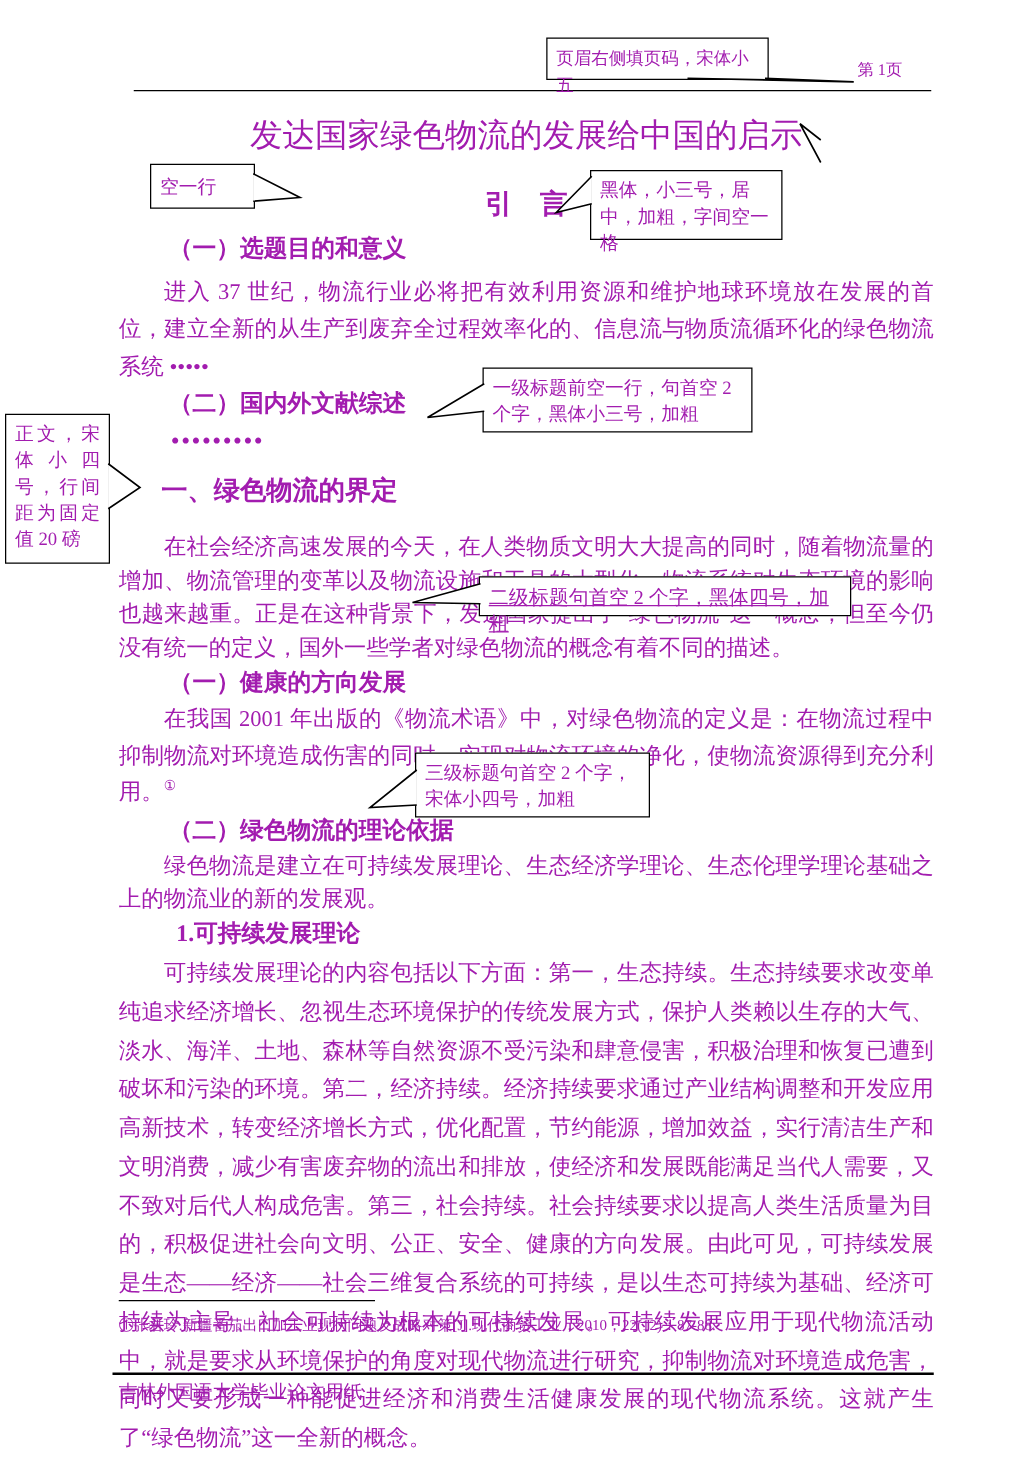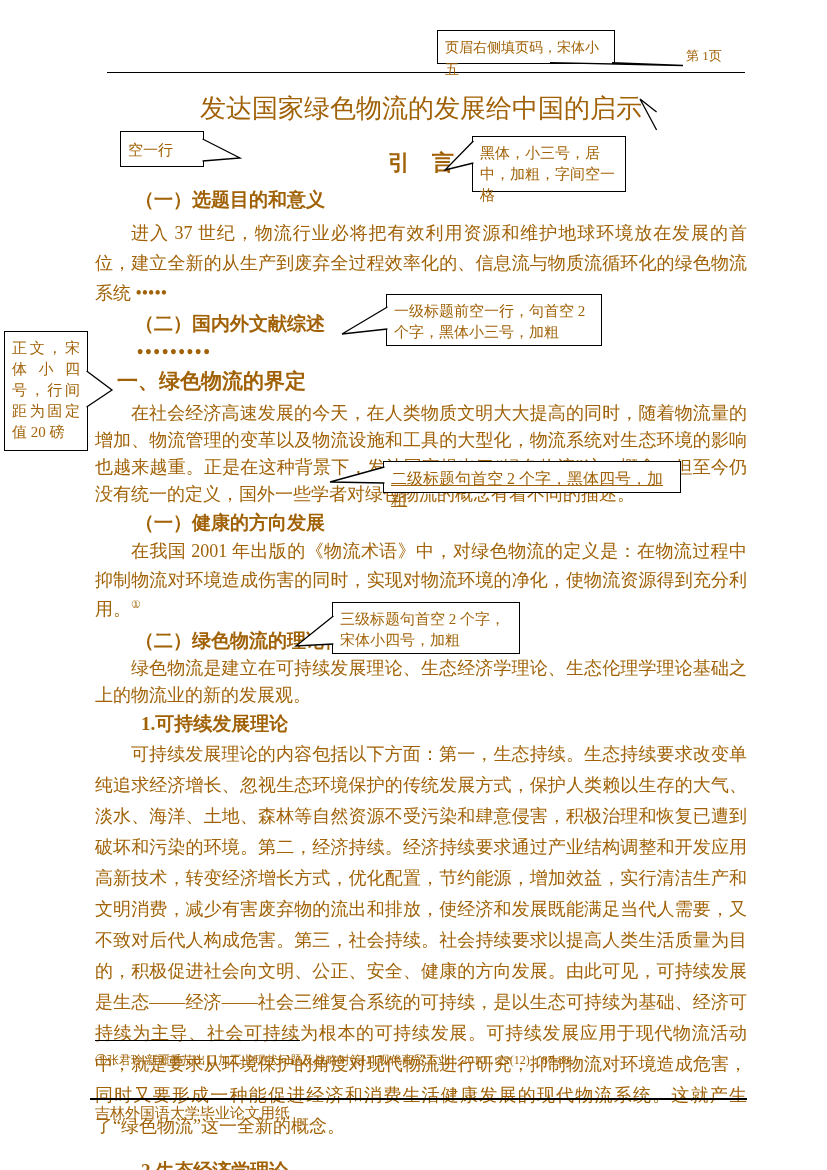--- a/index.html
+++ b/index.html
@@ -1,33 +1,33 @@
 <!DOCTYPE html>
 <html><head>
 <meta charset="utf-8">
 <style>
   html,body{margin:0;padding:0;background:#ffffff;}
-  .page{position:relative;width:827px;height:1170px;background:#fff;color:#a16207;overflow:hidden;
+  .page{position:relative;width:827px;height:1170px;background:#fff;color:#a21caf;overflow:hidden;
         font-family:"Liberation Serif","DejaVu Serif",serif;}
   
   .pagenum{position:absolute;left:686px;top:47px;font-size:13px;z-index:1;}
   .header-rule{position:absolute;left:107px;top:72px;width:638px;border-top:1.6px solid #000;z-index:1;}
   
   .column{position:absolute;left:95px;top:88px;width:652px;z-index:1;}
   .title{margin:0 0 20px 0;font-family:"Liberation Sans","DejaVu Sans",sans-serif;
          font-size:26px;line-height:40px;font-weight:normal;text-align:center;}
   .intro{margin:0 0 8px 0;font-family:"Liberation Sans","DejaVu Sans",sans-serif;
          font-size:22px;line-height:30px;font-weight:bold;text-align:center;}
   .sec{margin:0 0 4px 0;padding-left:40px;font-family:"Liberation Sans","DejaVu Sans",sans-serif;
        font-size:19px;line-height:28px;font-weight:bold;}
   .para{margin:0;font-size:18px;line-height:30px;text-align:justify;text-indent:2em;}
   .para.tight{line-height:27px;}
   .para.p3{line-height:29px;}
   .dots{padding-left:42px;font-size:18px;line-height:20px;font-weight:bold;letter-spacing:2px;}
-  .h1head{margin:4px;padding-left:18px;font-family:"Liberation Sans","DejaVu Sans",sans-serif;
+  .h1head{margin:16px;padding-left:18px;font-family:"Liberation Sans","DejaVu Sans",sans-serif;
           font-size:21px;line-height:30px;font-weight:bold;}
   .h2head{margin:1px 0 0 0;padding-left:40px;font-family:"Liberation Sans","DejaVu Sans",sans-serif;
           font-size:19px;line-height:28px;font-weight:bold;}
   .h3head{margin:2px 0 0 0;padding-left:46px;font-size:19px;line-height:26px;font-weight:bold;}
   .h3head.last{margin-top:16px;}
   sup.fnref{font-size:11px;vertical-align:super;line-height:0;}
   
   .callout{position:absolute;z-index:4;background:#fff;border:1.4px solid #000;
            box-sizing:border-box;font-size:15px;line-height:21px;padding:6px 7px;
            font-family:"Liberation Serif","DejaVu Serif",serif;}

